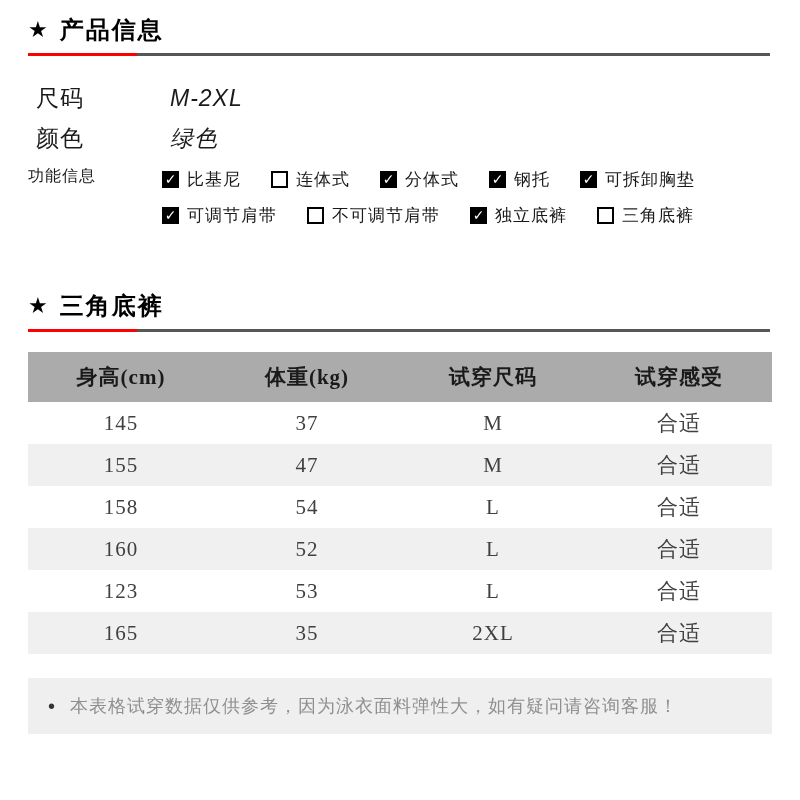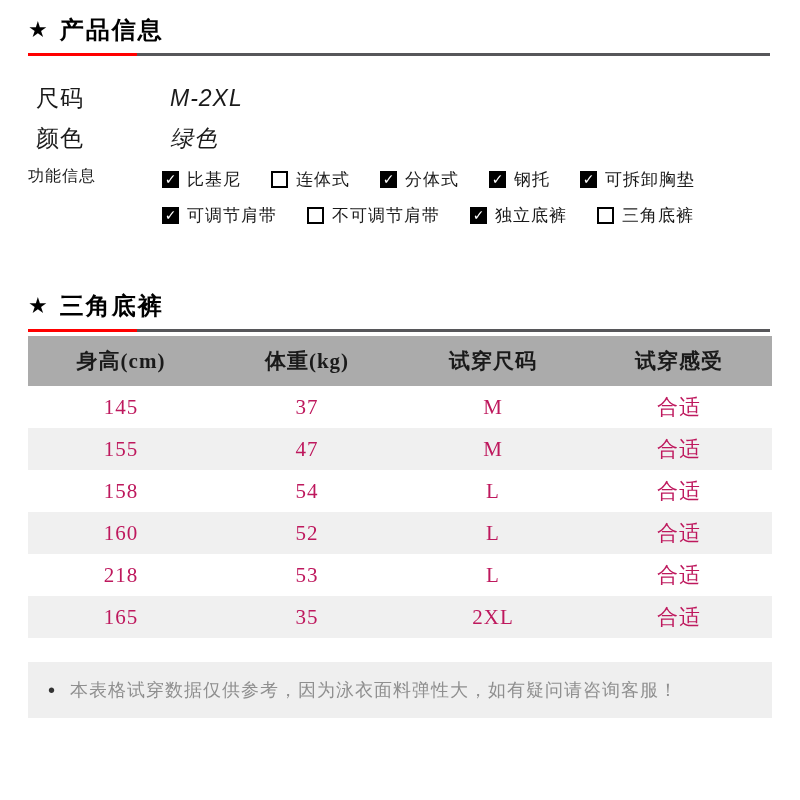--- a/index.html
+++ b/index.html
@@ -32,29 +32,29 @@
   .features-row{display:flex;margin-left:28px;}
   .features-lines{flex:1;}
   .feature-line{display:flex;align-items:center;gap:30px;height:26px;margin-bottom:10px;}
   .feature-item{display:flex;align-items:center;gap:8px;font-size:17px;}
   .checkbox{width:17px;height:17px;box-sizing:border-box;display:flex;align-items:center;justify-content:center;flex:0 0 auto;}
   .checkbox.checked{background:#000;color:#fff;font-size:14px;font-weight:bold;line-height:1;}
   .checkbox.unchecked{background:#fff;border:2px solid #000;}
   .feature-label{color:#1a1a1a;letter-spacing:1px;white-space:nowrap;}
   
   .fit-table{
-    width:744px;margin:4px 0 0 28px;border-collapse:collapse;table-layout:fixed;
+    width:744px;margin:20px 0 0 28px;border-collapse:collapse;table-layout:fixed;
     font-family:"Liberation Serif","DejaVu Serif",serif;
   }
   .fit-table th{
     background:#ababab;height:48px;font-size:21px;font-weight:bold;color:#1a1a1a;
     text-align:center;vertical-align:middle;letter-spacing:1px;
   }
   .fit-table td{
-    height:40px;font-size:21px;color:#be185d;text-align:center;vertical-align:middle;letter-spacing:1px;
+    height:40px;font-size:21px;color:#404040;text-align:center;vertical-align:middle;letter-spacing:1px;
   }
   .fit-table tbody tr:nth-child(even){background:#f0f0f0;}
   
   .note{
     margin:24px 28px 0 28px;width:744px;box-sizing:border-box;height:56px;
     background:#efefef;display:flex;align-items:center;
     font-size:18px;color:#8f8f8f;letter-spacing:1px;
   }
   .note .bullet{color:#333;margin:0 14px 0 20px;font-size:20px;}
 </style>
@@ -173,21 +173,21 @@
   </tr>
 
   <tr>
     <td>160</td>
     <td>52</td>
     <td>L</td>
     <td>合适</td>
   </tr>
 
   <tr>
-    <td>218</td>
+    <td>123</td>
     <td>53</td>
     <td>L</td>
     <td>合适</td>
   </tr>
 
 
   <tr>
     <td>165</td>
     <td>35</td>
     <td>2XL</td>

